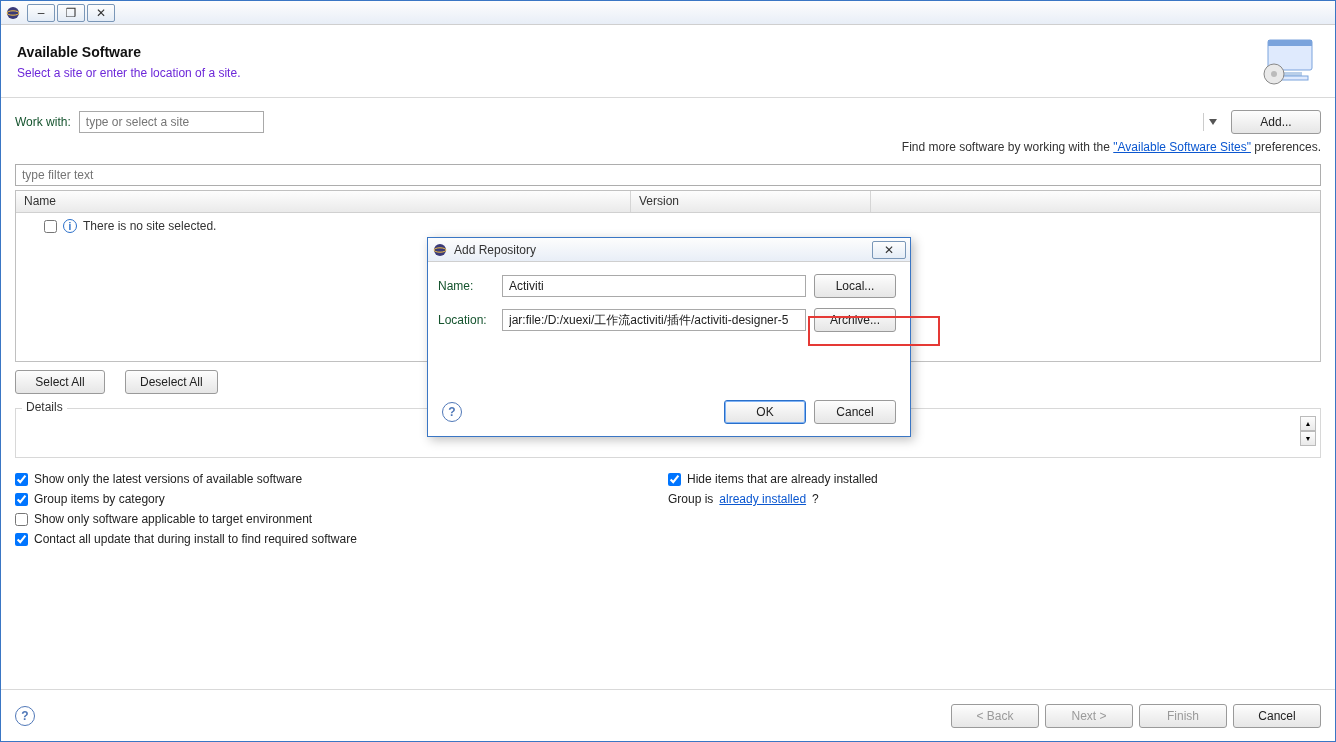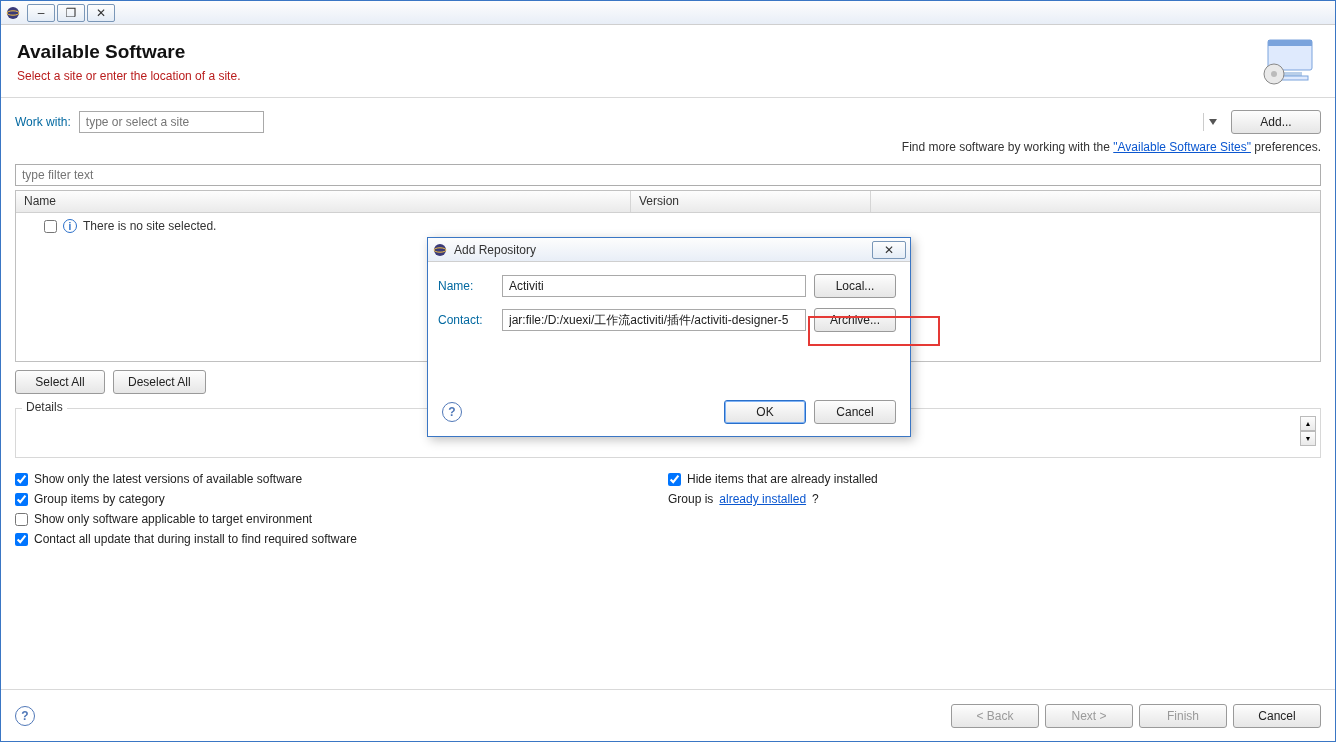--- a/index.html
+++ b/index.html
@@ -8,27 +8,27 @@
 
 .window { position: absolute; left: 0; top: 0; width: 1336px; height: 742px; background: #fff; border: 1px solid #3a76c4; }
 .titlebar { height: 24px; background: linear-gradient(#fdfdfd, #e8eef7); border-bottom: 1px solid #cfcfcf; display: flex; align-items: center; padding: 0 4px; }
 .titlebar .app-icon { width: 16px; height: 16px; margin-right: 6px; display:inline-block; }
 .titlebar .title { flex: 1; color: #333; }
 .win-btns { display: flex; gap: 2px; }
 .win-btn { width: 28px; height: 18px; border: 1px solid #7a97b8; border-radius: 2px; background: linear-gradient(#fdfdfd,#e4ecf6); display: flex; align-items: center; justify-content: center; font-size: 10px; color: #333; cursor: pointer; }
 
 .header-area { padding: 12px 16px 10px 16px; border-bottom: 1px solid #d9d9d9; display: flex; align-items: center; background: #fff; }
 .header-text { flex: 1; }
-.header-text h1 { font-size: 19px; font-weight: bold; color: #111; margin-bottom: 6px; }
-.header-text p { color: #b91c1c; }
+.header-text h1 { font-size: 14px; font-weight: bold; color: #111; margin-bottom: 6px; }
+.header-text p { color: #6d28d9; }
 .header-icon { width: 60px; height: 50px; display:flex; align-items:center; justify-content:center; }
 
 .body-area { padding: 12px 14px 0 14px; }
 .row { display: flex; align-items: center; margin-bottom: 6px; gap: 8px; }
-.label { color: #0369a1; }
+.label { color: #14532d; }
 .select-input { flex:1; height: 22px; border: 1px solid #a9a9a9; background:#fff; padding: 2px 22px 2px 6px; color:#888; position:relative; }
 .select-wrap { flex:1; position: relative; }
 .select-arrow { position:absolute; right:2px; top:2px; width:18px; height:18px; border-left:1px solid #ccc; display:flex; align-items:center; justify-content:center; cursor:pointer; }
 .btn { height: 24px; min-width: 90px; padding: 0 14px; border: 1px solid #9a9a9a; border-radius: 3px; background: linear-gradient(#fdfdfd,#e6e6e6); cursor: pointer; color:#222; }
 
 .hint-row { text-align: right; color: #333; margin: 6px 0 10px 0; }
 .link { color: #0b57d0; text-decoration: underline; cursor:pointer; }
 
 .filter-input { width: 100%; height: 22px; border: 1px solid #adadad; padding: 2px 6px; color:#888; margin-bottom: 4px; }
 
@@ -36,21 +36,21 @@
 .table-header { display:flex; height: 22px; background: linear-gradient(#fdfdfd,#eaeaea); border-bottom: 1px solid #d0d0d0; }
 .th { padding: 3px 8px; border-right: 1px solid #d5d5d5; color:#333; }
 .th.name-col { width: 615px; }
 .th.ver-col { width: 240px; }
 .th.rest-col { flex:1; border-right:none; }
 .table-body { padding: 4px 8px; }
 .empty-row { display:flex; align-items:center; gap:6px; color:#333; padding: 2px 20px; }
 .empty-row .chk { width:13px; height:13px; }
 .info-icon { width:14px; height:14px; border-radius:50%; border:1px solid #2a6fc9; display:inline-flex; align-items:center; justify-content:center; color:#2a6fc9; font-weight:bold; font-size:10px; }
 
-.sel-btns { margin-top: 8px; display:flex; gap:8px; }
+.sel-btns { margin-top: 8px; display:flex; gap:20px; }
 
 .details-group { margin-top: 14px; border:1px solid #d8d8d8; border-top: none; position: relative; height: 50px; }
 .details-group::before { content:""; position:absolute; left:0; right:0; top:0; border-top:1px solid #d8d8d8; }
 .details-legend { position:absolute; top:-8px; left:6px; background:#fff; padding:0 4px; color:#333; }
 .details-scroll { position:absolute; right:4px; top:8px; width:16px; height:30px; display:flex; flex-direction:column; }
 .spin { flex:1; border:1px solid #bbb; background:linear-gradient(#fdfdfd,#e9e9e9); display:flex; align-items:center; justify-content:center; font-size:7px; cursor:pointer; }
 
 .check-grid { margin-top: 14px; display: grid; grid-template-columns: 1fr 1fr; row-gap: 6px; }
 .check-item { display:flex; align-items:center; gap:6px; color:#222; }
 .check-item input { width:13px; height:13px; }
@@ -220,21 +220,21 @@
         </div>
     </div>
   </div>
   <div class="modal-body">
     <div class="row">
       <span class="label">Name:</span>
       <input class="text-input" value="Activiti" style="">
       <button class="btn" style="min-width:82px">Local...</button>
     </div>
     <div class="row">
-      <span class="label">Contact:</span>
+      <span class="label">Location:</span>
       <input class="text-input" value="jar:file:/D:/xuexi/工作流activiti/插件/activiti-designer-5" style="">
       <button class="btn" style="min-width:82px">Archive...</button>
     </div>
   </div>
   <div class="modal-footer">
     <div class="help"><span class="help-circle">?</span></div>
     <button class="btn primary" style="min-width:82px">OK</button>
     <button class="btn" style="min-width:82px; margin-left:8px">Cancel</button>
   </div>
 </div>

